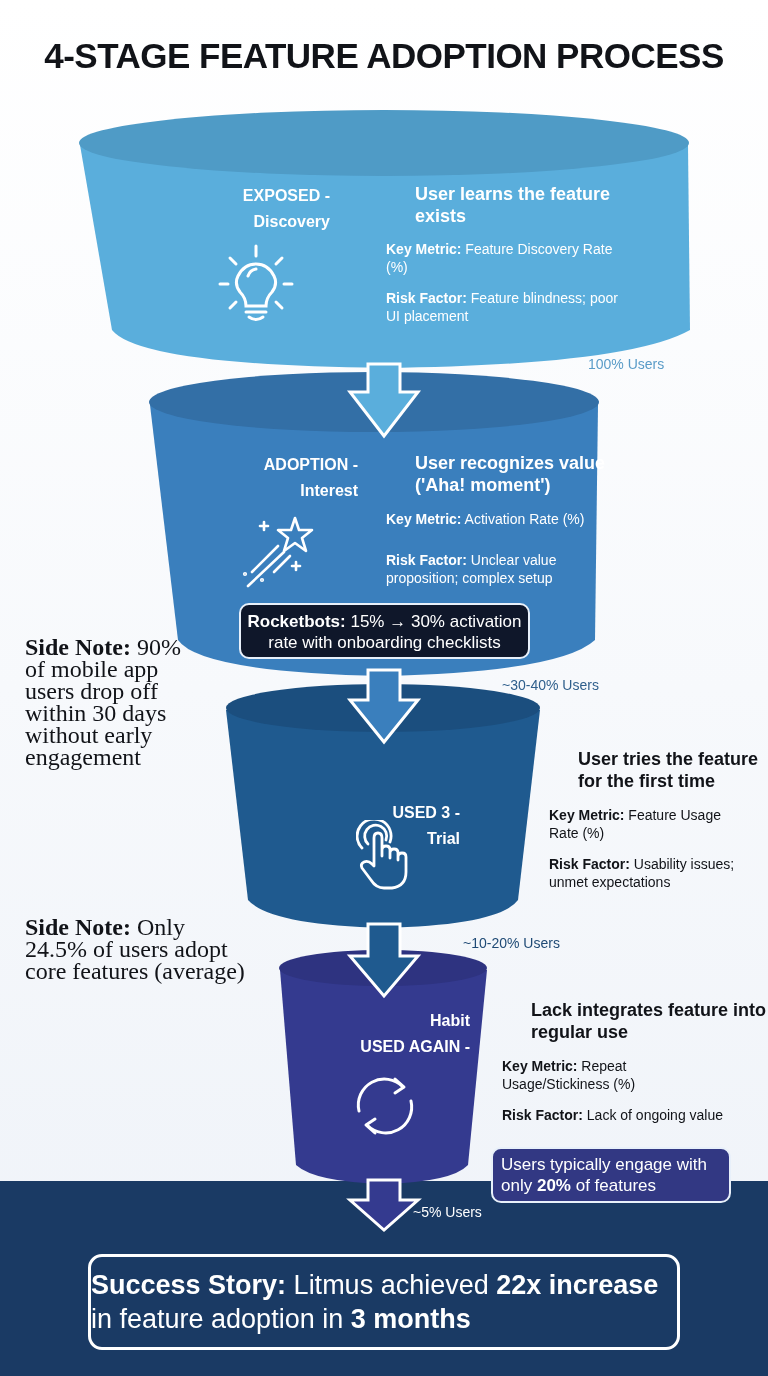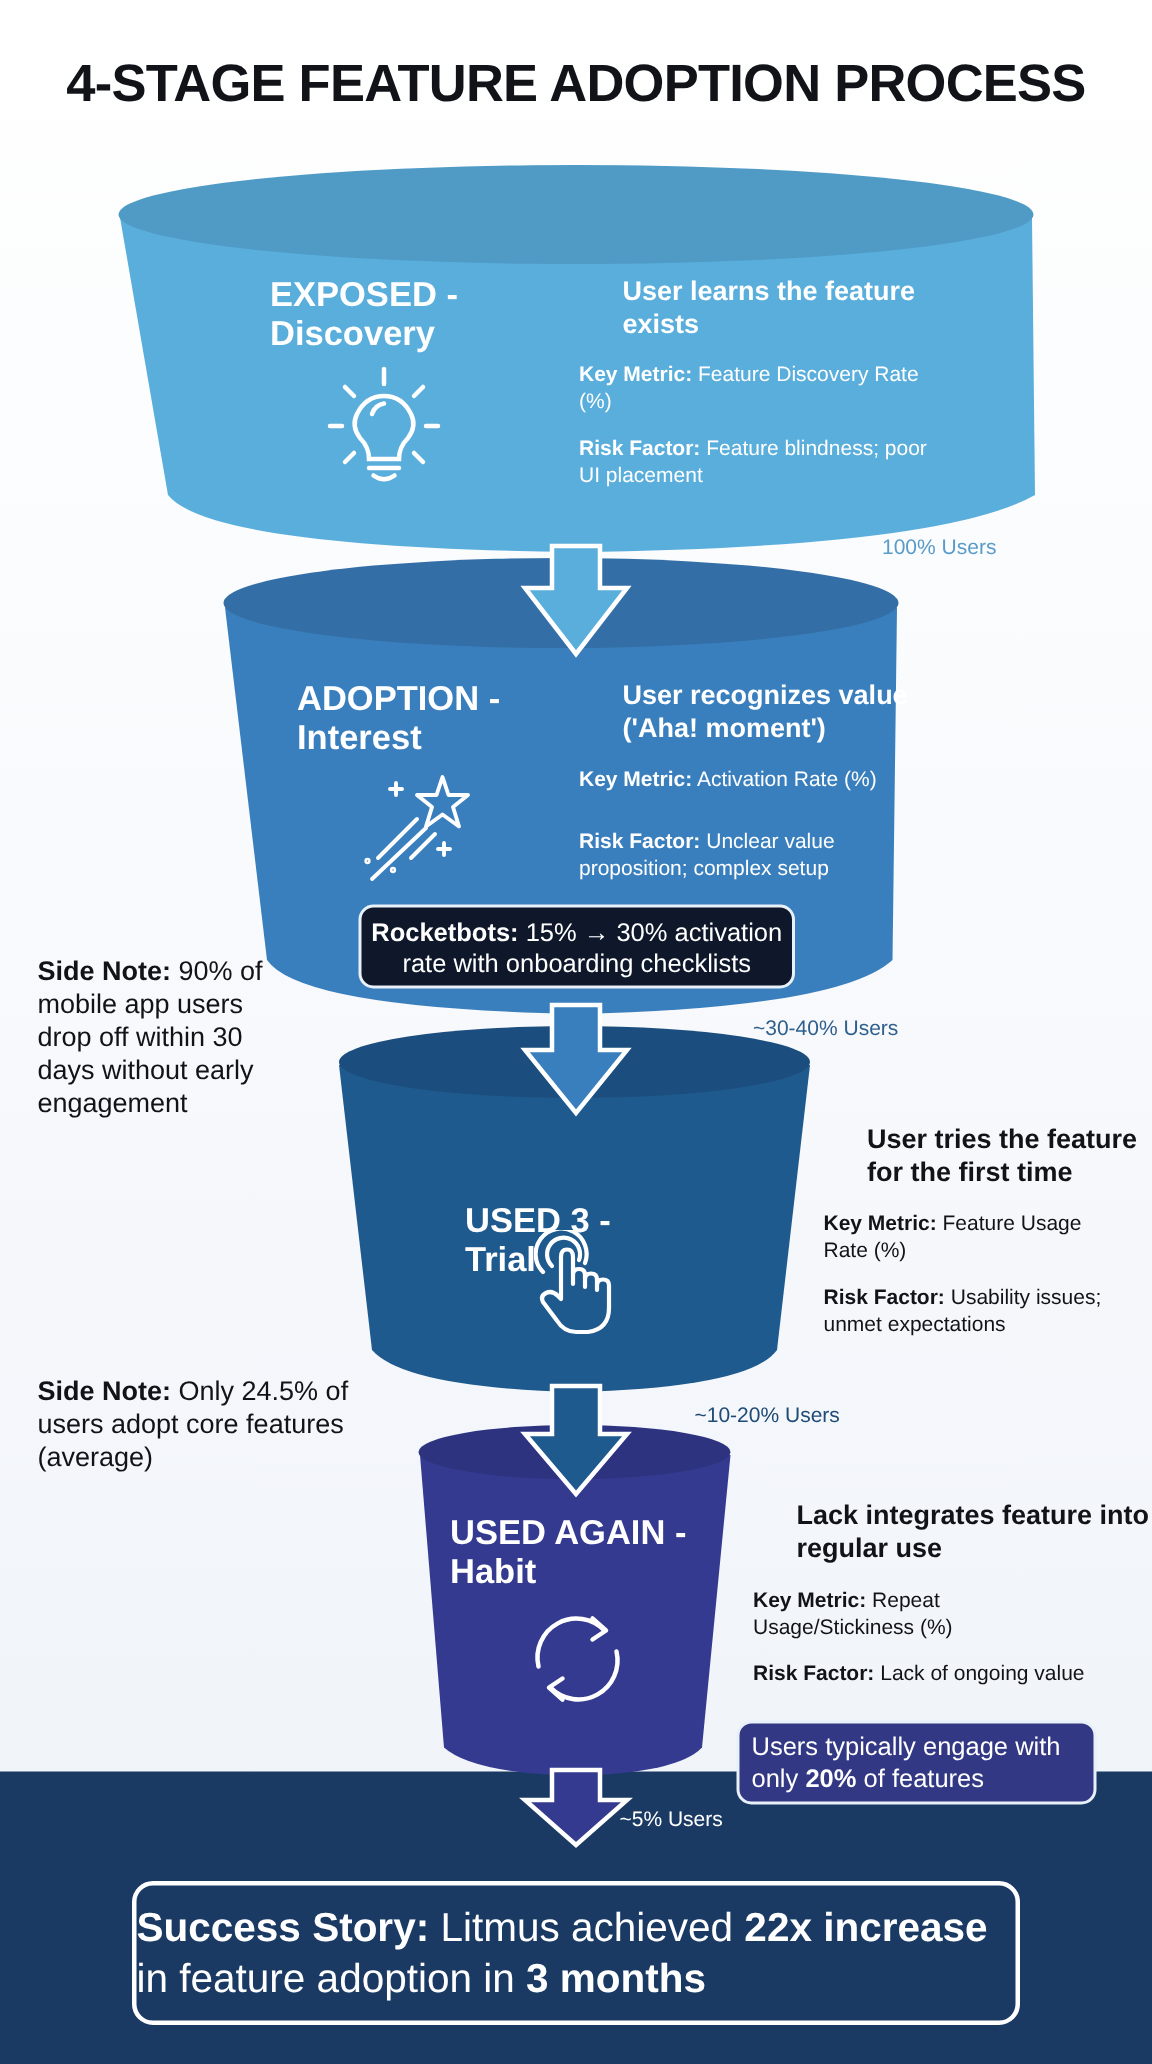--- a/index.html
+++ b/index.html
@@ -11,28 +11,28 @@
   .title {
     position:absolute; left:0; top:36px; width:768px; text-align:center;
     font-size:35px; font-weight:bold; color:#111318; letter-spacing:-0.5px;
   }
   .footer-band {
     position:absolute; left:0; top:1181px; width:768px; height:195px;
     background:#1a3a64;
   }
   svg.funnel { position:absolute; left:0; top:0; }
   .abs { position:absolute; }
-  .stage-name { color:#fff; font-weight:bold; font-size:23px; text-align:left; line-height:26px; }
+  .stage-name { color:#fff; font-weight:bold; font-size:16px; text-align:right; line-height:26px; }
   .headline { font-weight:bold; font-size:18px; line-height:22px;margin-left:29px; }
   .meta { font-size:14px; line-height:18px; }
   .meta b { font-weight:bold; }
   .white { color:#fff; }
   .dark { color:#111318; }
   .pct { font-size:14px; }
-  .side { font-size:18px; line-height:22px; color:#111318; }
+  .side { font-size:24px; line-height:22px; color:#111318;font-family:Liberation Serif, serif; }
   .callout-box {
     border:2px solid #e8f0fa; border-radius:10px; color:#fff;
     text-align:center; font-size:17px; line-height:21px; box-sizing:border-box;
   }
   .success {
     position:absolute; left:88px; top:1254px; width:592px; height:96px;
     border:3px solid #fff; border-radius:14px; box-sizing:border-box;
     color:#fff; text-align:left; font-size:27px; line-height:34px; padding-top:11px;
   }
   .icon { position:absolute; }
@@ -163,22 +163,22 @@
   <div class="abs pct" style="left:463px;top:935px;color:#1f4a75;">~10-20% Users</div>
 </div>
 
 <div class="abs side" style="left:25px;top:916px;width:225px;">
   <b>Side Note:</b>
   <span>Only 24.5% of users adopt core features (average)</span>
 </div>
 
 <div>
   <div class="abs stage-name" style="left:300px;top:1008px;width:170px;">
+    <div>Habit</div>
     <div>USED AGAIN -</div>
-    <div>Habit</div>
   </div>
   <svg class="icon" style="left:355px;top:1075px;" width="60" height="62" viewBox="0 0 60 62">
     <g stroke="#fff" stroke-width="3" fill="none" stroke-linecap="round" stroke-linejoin="round">
       <path d="M4,36 A26,26 0 0 1 48,12"></path>
       <polyline points="40,4 49,12 40,18"></polyline>
       <path d="M56,26 A26,26 0 0 1 12,50"></path>
       <polyline points="20,44 11,50 20,58"></polyline>
     </g>
   </svg>
   <div class="abs headline dark" style="left:502px;top:999px;width:260px;">Lack integrates feature into regular use</div>

